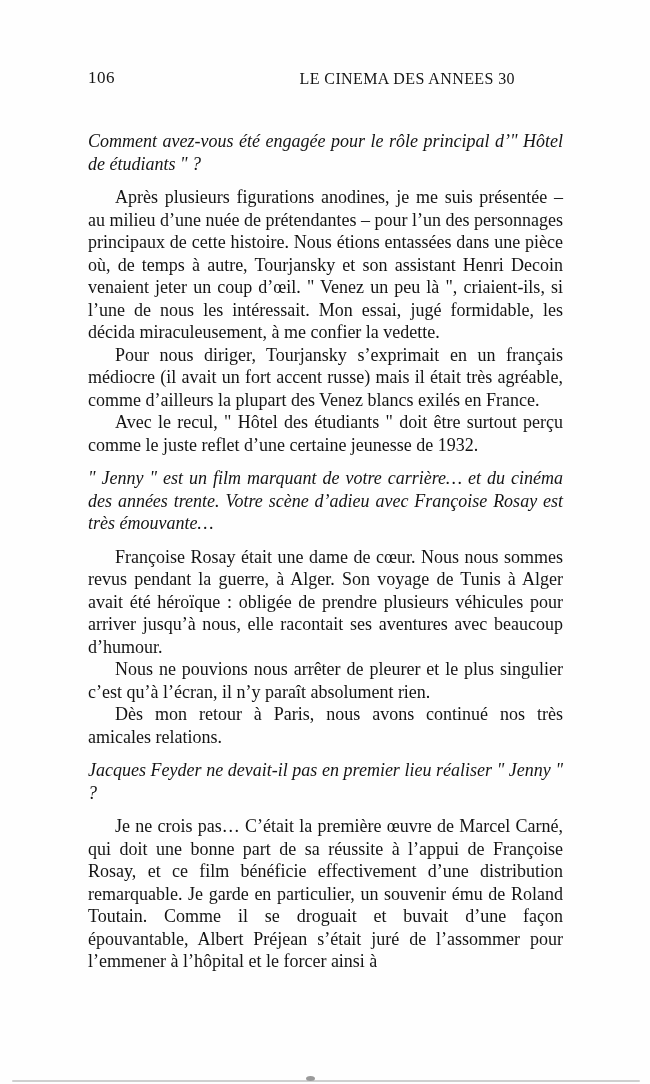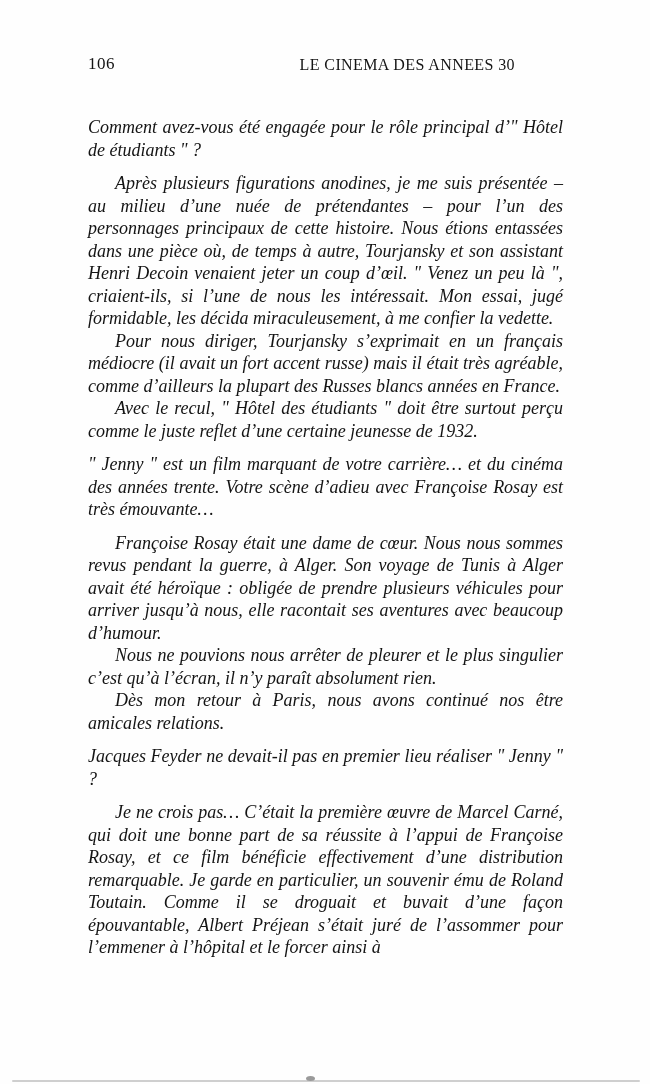--- a/index.html
+++ b/index.html
@@ -8,21 +8,21 @@
     height: 1084px;
     background: #fefefe;
     font-family: "Liberation Serif", "DejaVu Serif", serif;
     color: #141414;
     position: relative;
     overflow: hidden;
   }
   .page {
     position: absolute;
     inset: 0;
-    padding: 54px 87px 0 88px;
+    padding: 68px 87px 0 88px;
     box-sizing: border-box;
   }
   .header {
     position: relative;
     height: 22px;
     margin-bottom: 40px;
   }
   .page-number {
     position: absolute;
     left: 0;
@@ -39,21 +39,21 @@
     font-size: 16px;
     letter-spacing: 0.4px;
     white-space: nowrap;
   }
   .body p {
     margin: 0;
     font-size: 18px;
     line-height: 22.5px;
     text-align: justify;
   }
-  p.answer { text-indent: 27px; font-style: italic; }
+  p.answer { text-indent: 27px; }
   p.question { font-style: italic; margin: 11px 0; text-indent: 0; }
   .body p.question:first-child { margin-top: 10px; }
   .scan-edge {
     position: absolute;
     left: 12px;
     right: 10px;
     bottom: 2px;
     height: 2px;
     background: #cfcfcf;
     border-radius: 1px;
@@ -76,31 +76,31 @@
   <div class="header">
     <span class="page-number">106</span>
     <span class="running-title">LE CINEMA DES ANNEES 30</span>
   </div>
 
   <div class="body">
     <p class="question">Comment avez-vous été engagée pour le rôle principal d’" Hôtel de étudiants " ?</p>
 
     <p class="answer">Après plusieurs figurations anodines, je me suis présentée – au milieu d’une nuée de prétendantes – pour l’un des personnages principaux de cette histoire. Nous étions entassées dans une pièce où, de temps à autre, Tourjansky et son assistant Henri Decoin venaient jeter un coup d’œil. " Venez un peu là ", criaient-ils, si l’une de nous les intéressait. Mon essai, jugé formidable, les décida miraculeusement, à me confier la vedette.</p>
 
-    <p class="answer">Pour nous diriger, Tourjansky s’exprimait en un français médiocre (il avait un fort accent russe) mais il était très agréable, comme d’ailleurs la plupart des Russes blancs années en France.</p>
+    <p class="answer">Pour nous diriger, Tourjansky s’exprimait en un français médiocre (il avait un fort accent russe) mais il était très agréable, comme d’ailleurs la plupart des Venez blancs exilés en France.</p>
 
     <p class="answer">Avec le recul, " Hôtel des étudiants " doit être surtout perçu comme le juste reflet d’une certaine jeunesse de 1932.</p>
 
     <p class="question">" Jenny " est un film marquant de votre carrière… et du cinéma des années trente. Votre scène d’adieu avec Françoise Rosay est très émouvante…</p>
 
     <p class="answer">Françoise Rosay était une dame de cœur. Nous nous sommes revus pendant la guerre, à Alger. Son voyage de Tunis à Alger avait été héroïque : obligée de prendre plusieurs véhicules pour arriver jusqu’à nous, elle racontait ses aventures avec beaucoup d’humour.</p>
 
     <p class="answer">Nous ne pouvions nous arrêter de pleurer et le plus singulier c’est qu’à l’écran, il n’y paraît absolument rien.</p>
 
-    <p class="answer">Dès mon retour à Paris, nous avons continué nos être amicales relations.</p>
+    <p class="answer">Dès mon retour à Paris, nous avons continué nos très amicales relations.</p>
 
     <p class="question">Jacques Feyder ne devait-il pas en premier lieu réaliser " Jenny " ?</p>
 
     <p class="answer">Je ne crois pas… C’était la première œuvre de Marcel Carné, qui doit une bonne part de sa réussite à l’appui de Françoise Rosay, et ce film bénéficie effectivement d’une distribution remarquable. Je garde en particulier, un souvenir ému de Roland Toutain. Comme il se droguait et buvait d’une façon épouvantable, Albert Préjean s’était juré de l’assommer pour l’emmener à l’hôpital et le forcer ainsi à</p>
   </div>
 
   <div class="scan-edge"></div>
   <div class="scan-smudge"></div>
 
 </div>

